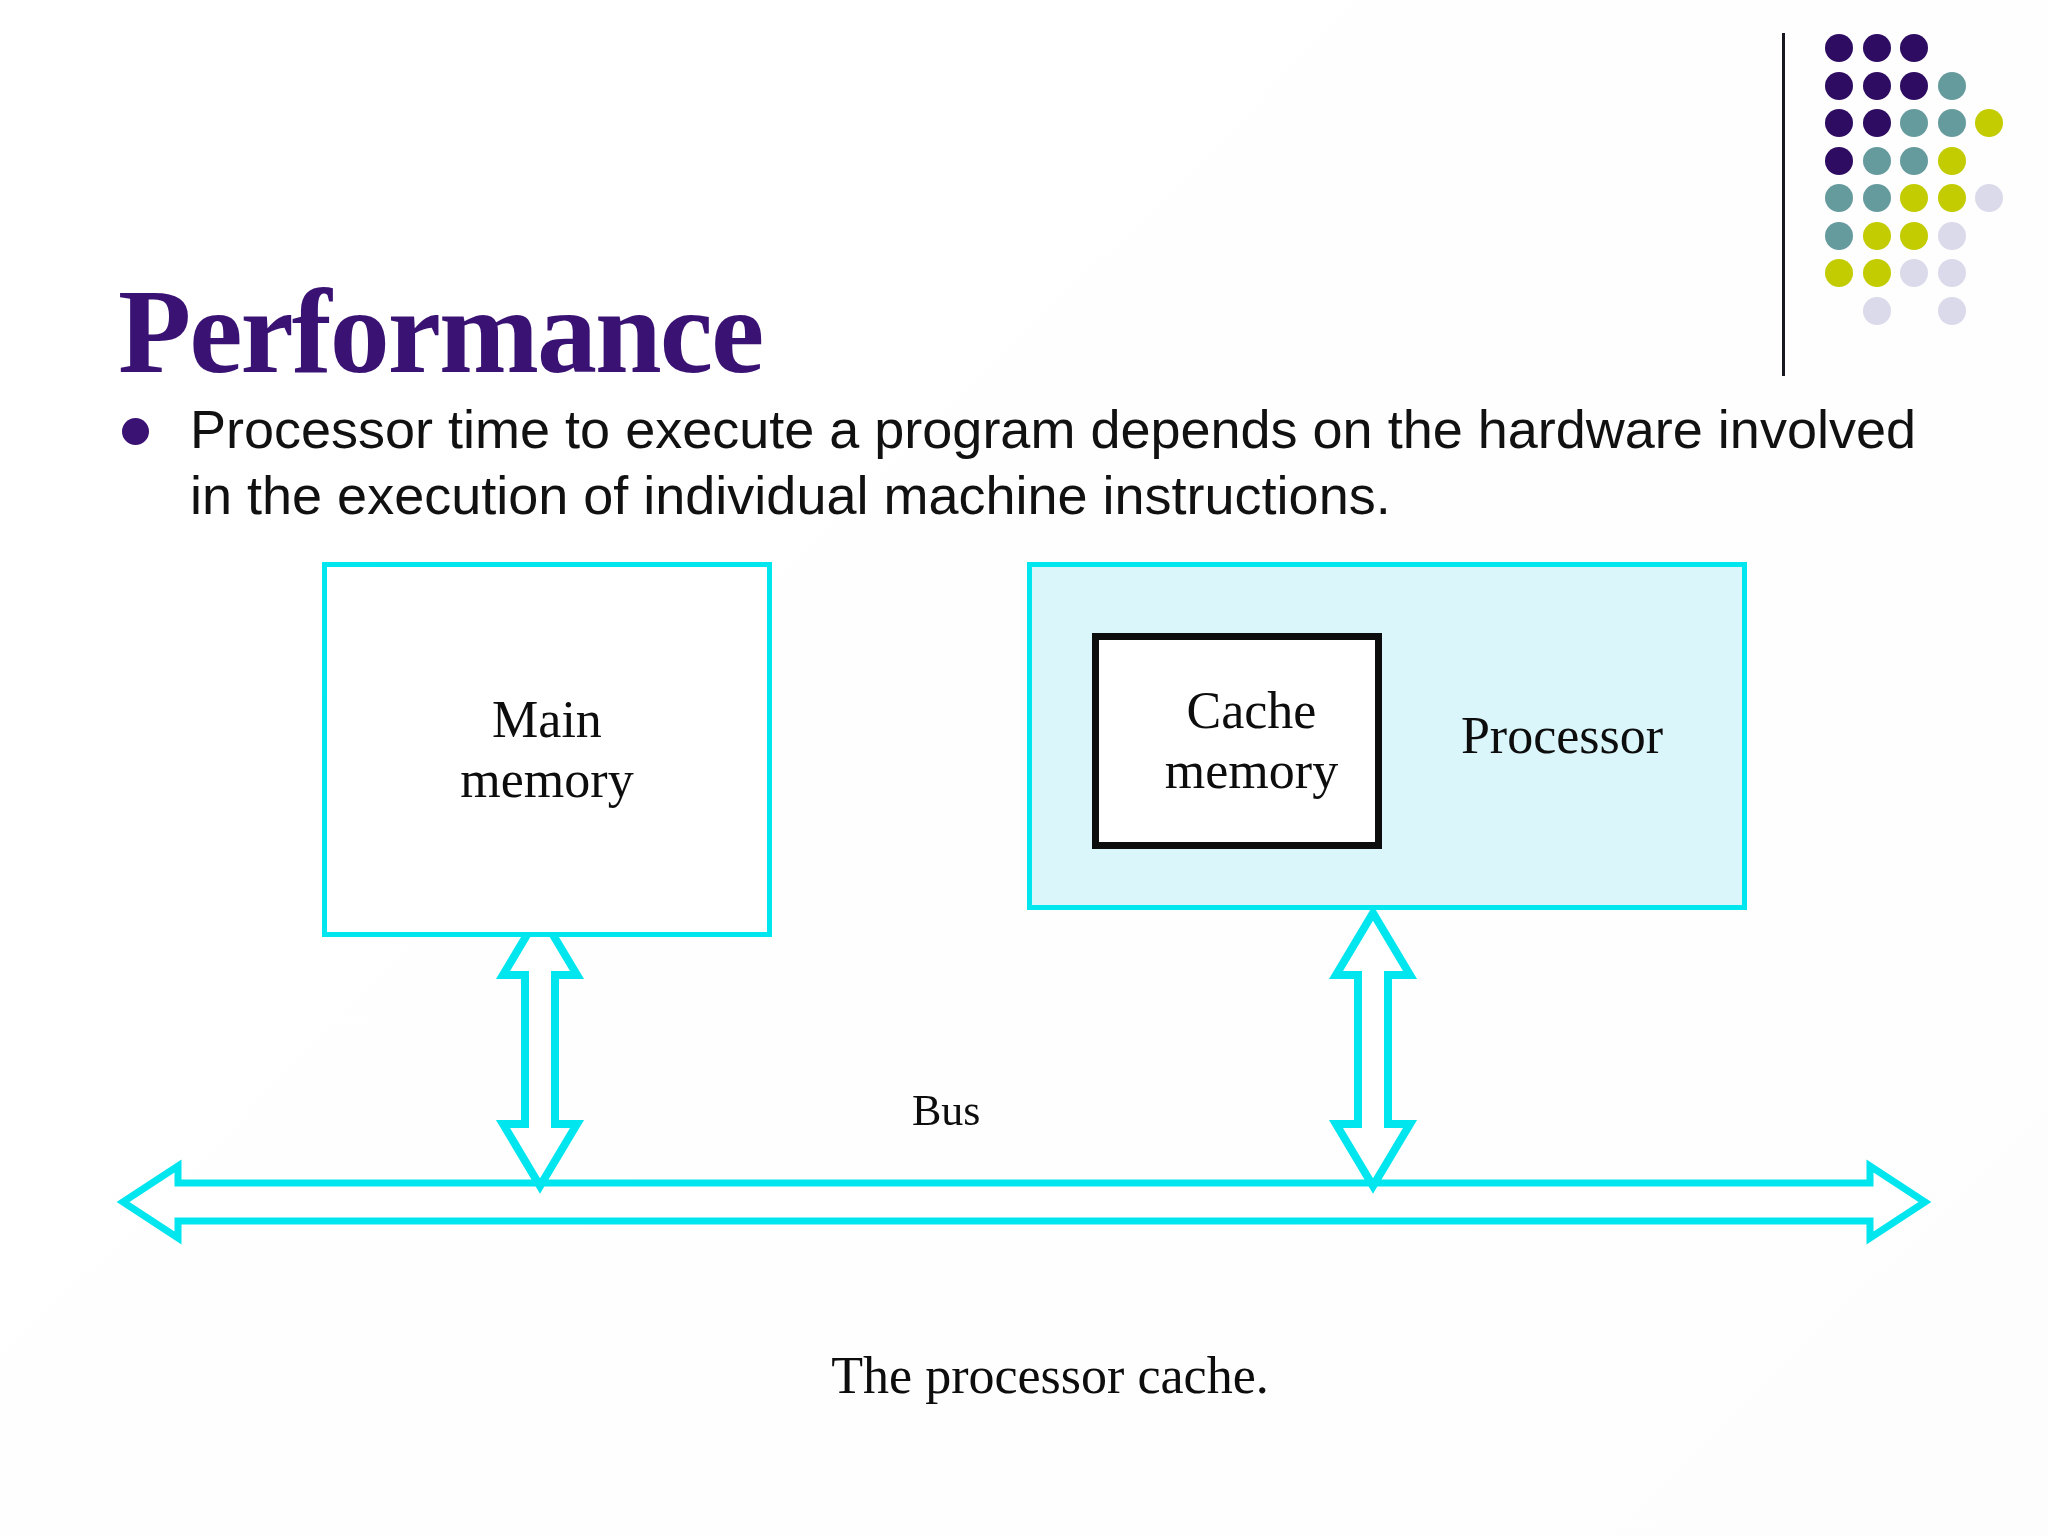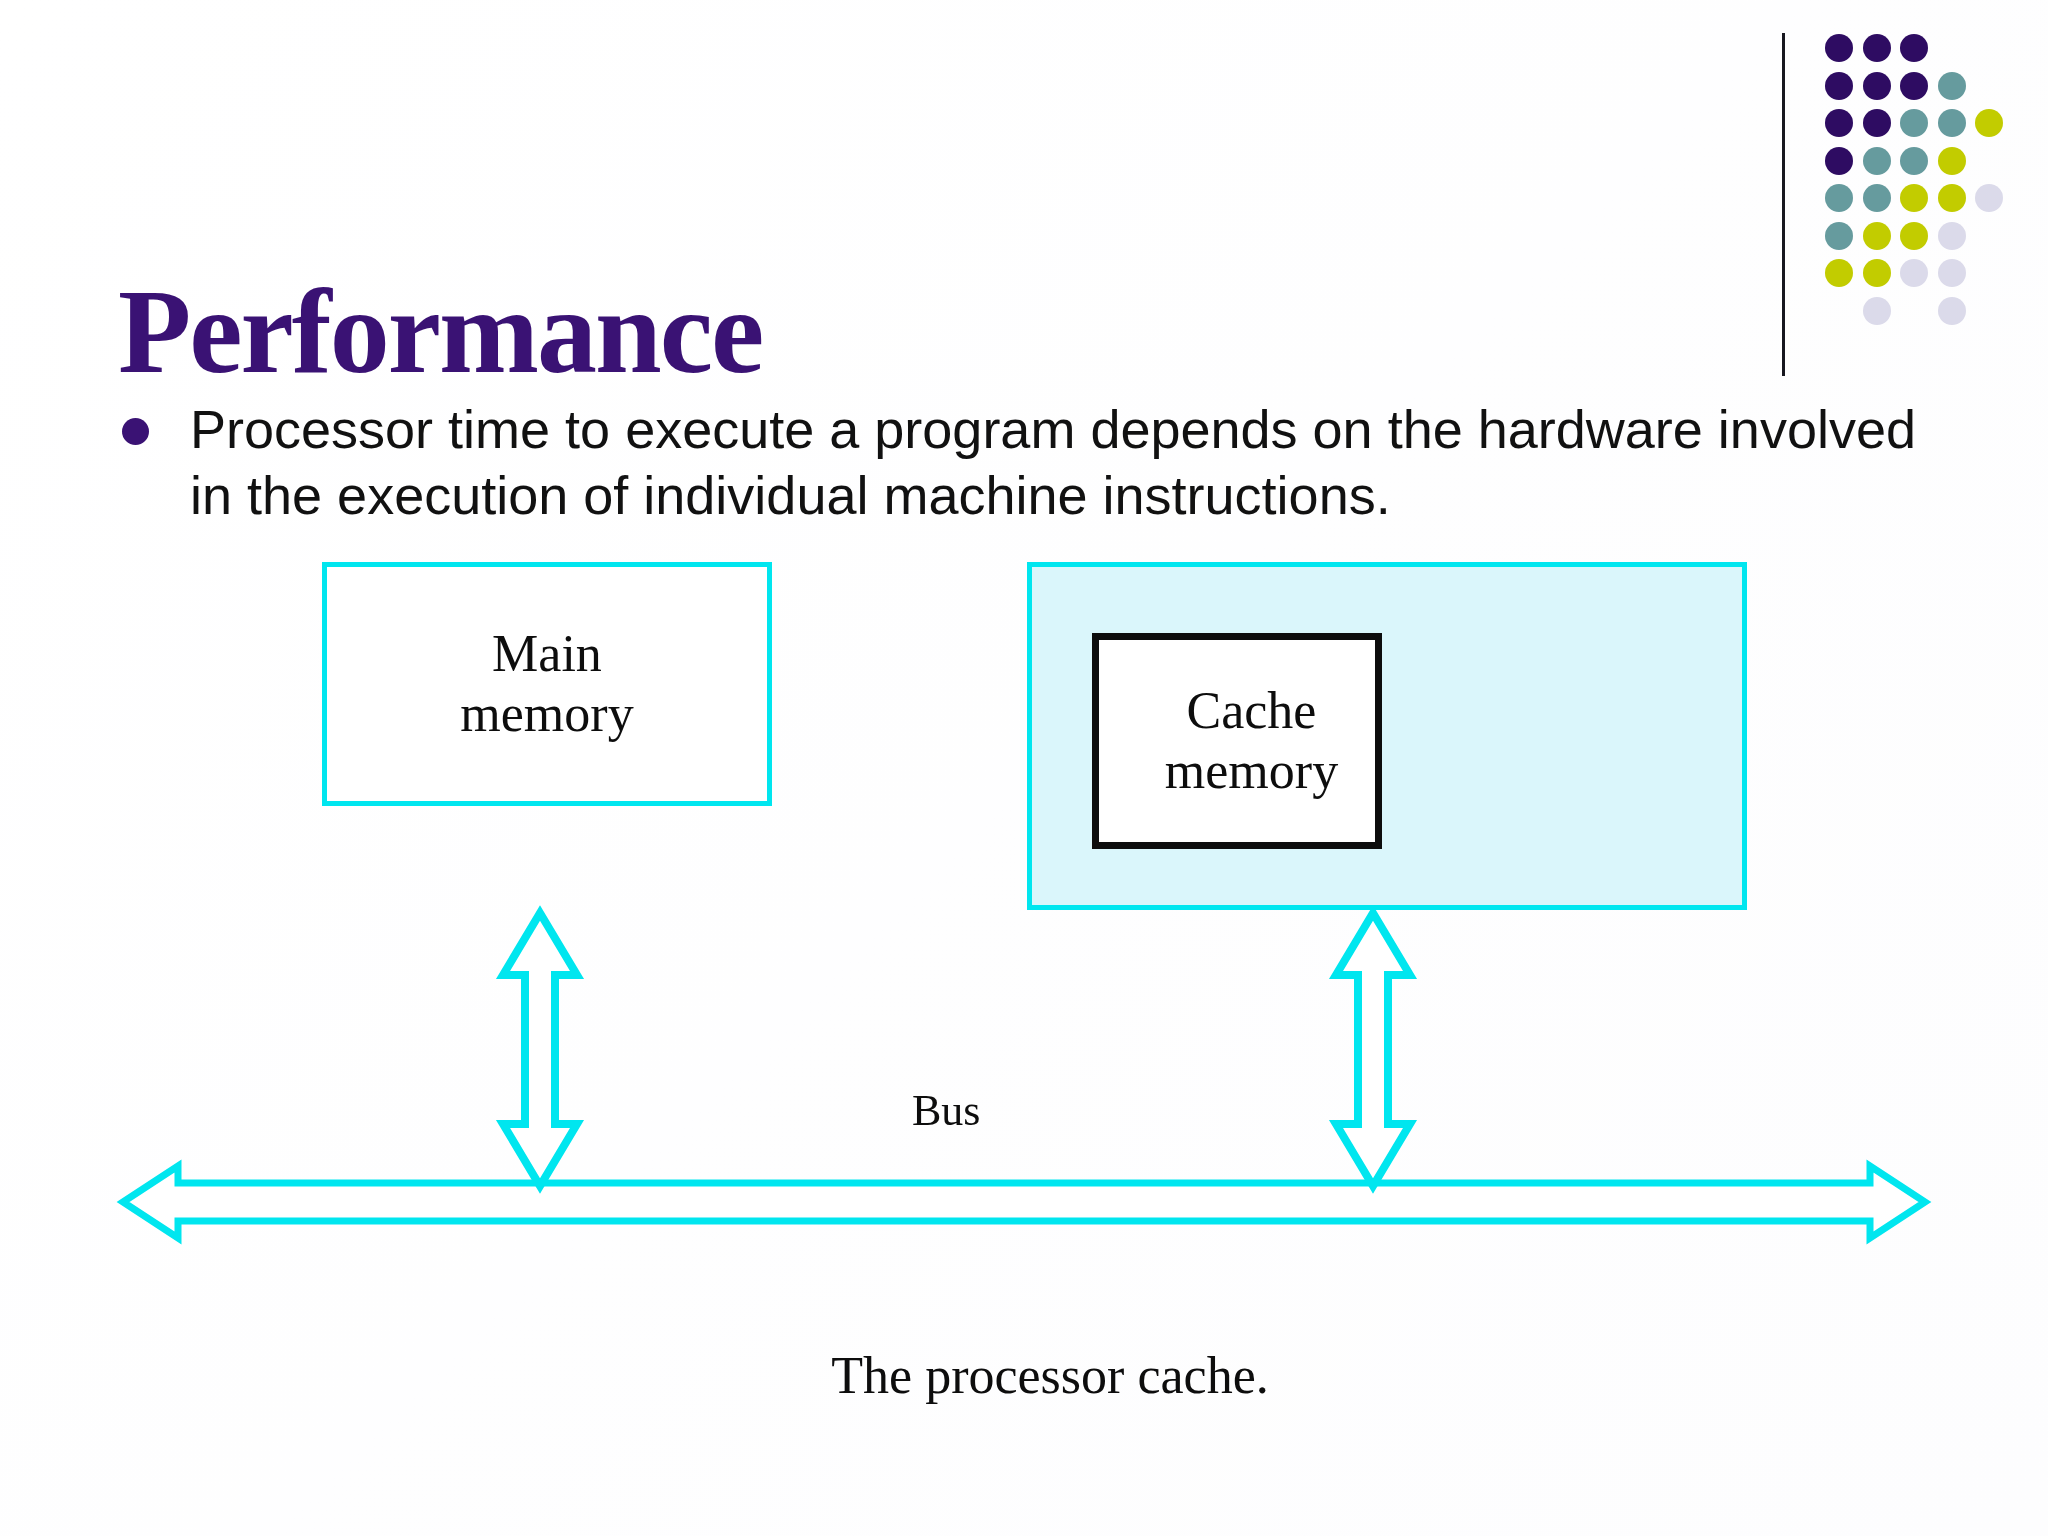--- a/index.html
+++ b/index.html
@@ -26,21 +26,21 @@
   .bullet-row{position:absolute; left:120px; top:396px; width:1790px;}
   .bullet-dot{position:absolute; left:2px; top:22px; width:27px; height:27px; border-radius:50%; background:var(--title-purple);}
   .bullet-text{
     display:block; margin-left:70px; width:1730px;
     font-size:54px; line-height:66px; color:var(--text-black);
   }
   
   .box{position:absolute; box-sizing:border-box; display:flex; align-items:center; justify-content:center; text-align:center;}
   .serif{font-family:"Liberation Serif", serif; color:#0d0d0d; font-size:52px; line-height:1.15; white-space:pre-line;}
   .main-memory-box{
-    left:322px; top:562px; width:450px; height:244px;
+    left:322px; top:562px; width:450px; height:375px;
     border:5px solid var(--accent-cyan); background:#ffffff;
   }
   .processor-box{
     left:1027px; top:562px; width:720px; height:348px;
     border:5px solid var(--accent-cyan); background:var(--processor-fill);
   }
   .cache-box{
     left:60px; top:66px; width:290px; height:216px;
     border:7px solid #0d0d0d; background:#ffffff;padding-left:29px;
   }
@@ -112,20 +112,23 @@
   <div class="box main-memory-box">
     <span class="serif">Main
 memory</span>
   </div>
 
   <div class="box processor-box">
     <div class="box cache-box">
       <span class="serif">Cache
 memory</span>
     </div>
+    <div class="processor-label-area">
+      <span class="serif">Processor</span>
+    </div>
   </div>
 
   <span class="bus-label serif">Bus</span>
 
   <div class="caption">
     <span class="serif">The processor cache.</span>
   </div>
 
 </div>
 

